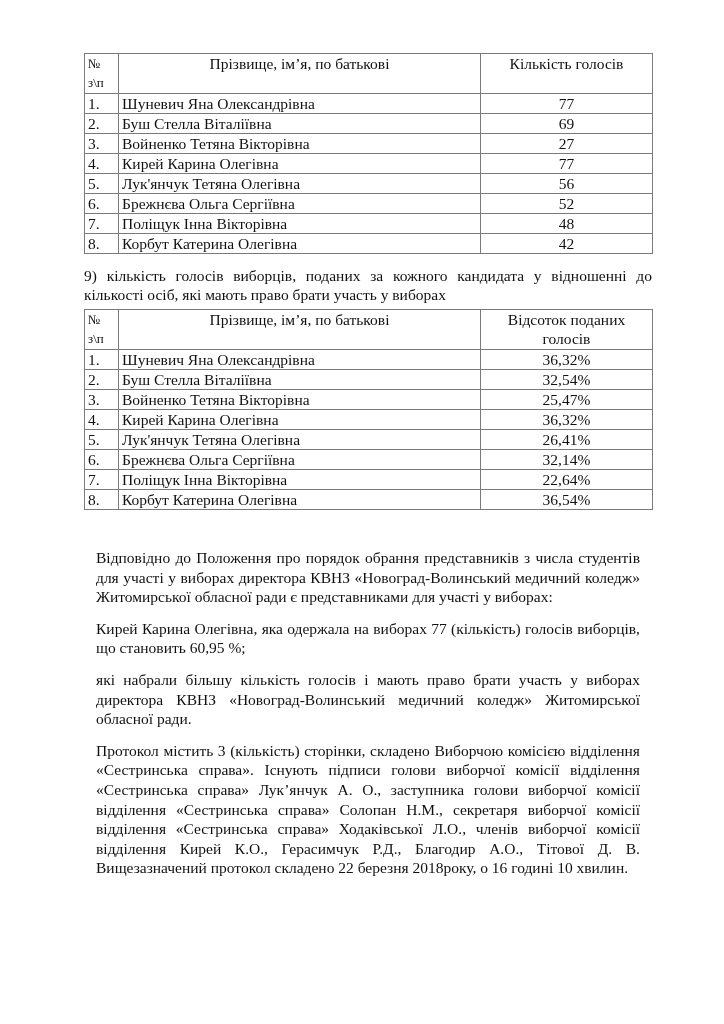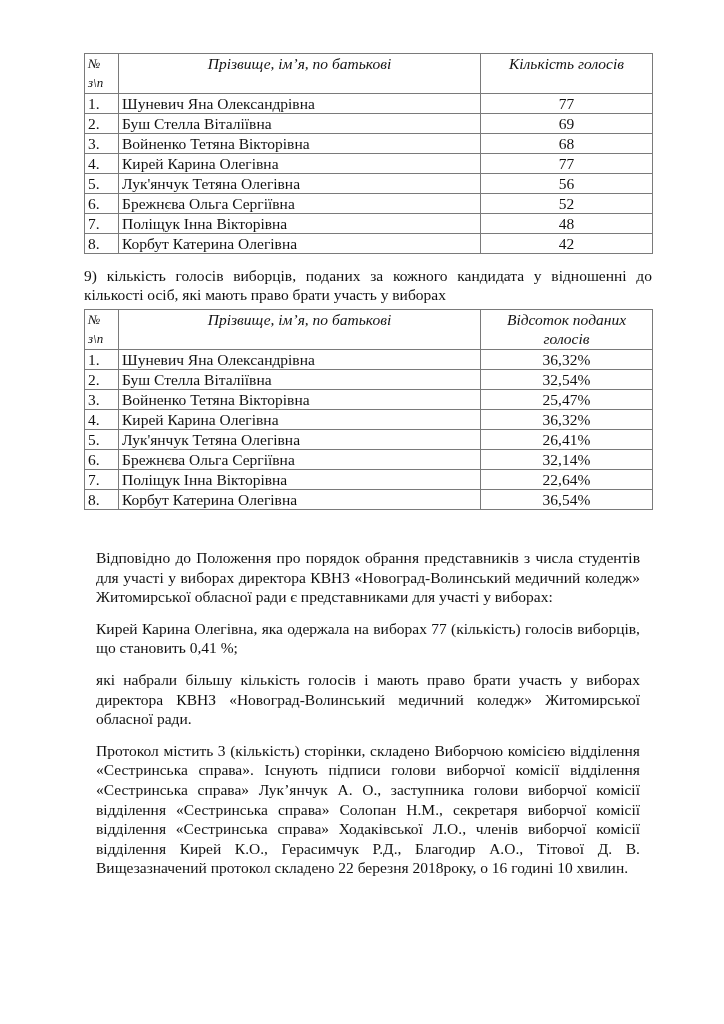--- a/index.html
+++ b/index.html
@@ -1,21 +1,21 @@
 <!DOCTYPE html>
 <html><head>
 <meta charset="utf-8">
 <style>
   html, body { margin: 0; padding: 0; background: #ffffff; }
   body { width: 724px; height: 1024px; position: relative; overflow: hidden;
          font-family: "Liberation Serif", "DejaVu Serif", serif; color: #111; }
   .page { position: absolute; left: 84px; top: 0; width: 568px; }
   table { border-collapse: collapse; width: 568px; font-size: 15.5px; table-layout: fixed; }
   td, th { border: 1px solid #7a7a7a; padding: 0 3px; font-weight: normal; vertical-align: top; line-height: 19px; }
-  th { text-align: center; font-style: italic; }
+  th { text-align: center; }
   col.c1 { width: 34px; }
   col.c2 { width: 362px; }
   col.c3 { width: 172px; }
   th.num { text-align: left; font-size: 13px; line-height: 19px; }
   td.num { text-align: left; }
   td.name { text-align: left; }
   td.val { text-align: center; }
   tr.hdr { height: 40px; }
   tr.row { height: 20px; }
   #t1 { position: absolute; top: 53px; left: 0; }
@@ -49,21 +49,21 @@
           <td class="val">77</td>
         </tr>
         <tr class="row">
           <td class="num">2.</td>
           <td class="name">Буш Стелла Віталіївна</td>
           <td class="val">69</td>
         </tr>
         <tr class="row">
           <td class="num">3.</td>
           <td class="name">Войненко Тетяна Вікторівна</td>
-          <td class="val">68</td>
+          <td class="val">27</td>
         </tr>
         <tr class="row">
           <td class="num">4.</td>
           <td class="name">Кирей Карина Олегівна</td>
           <td class="val">77</td>
         </tr>
         <tr class="row">
           <td class="num">5.</td>
           <td class="name">Лук'янчук Тетяна Олегівна</td>
           <td class="val">56</td>
@@ -140,18 +140,18 @@
         <tr class="row">
           <td class="num">8.</td>
           <td class="name">Корбут Катерина Олегівна</td>
           <td class="val">36,54%</td>
         </tr>
       </tbody>
   </table>
 
   <div class="body-text">
     <p>Відповідно до Положення про порядок обрання представників з числа студентів для участі у виборах директора КВНЗ «Новоград-Волинський медичний коледж» Житомирської обласної ради є представниками для участі у виборах:</p>
-    <p>Кирей Карина Олегівна, яка одержала на виборах 77 (кількість) голосів виборців, що становить 0,41 %;</p>
+    <p>Кирей Карина Олегівна, яка одержала на виборах 77 (кількість) голосів виборців, що становить 60,95 %;</p>
     <p>які набрали більшу кількість голосів і мають право брати участь у виборах директора КВНЗ «Новоград-Волинський медичний коледж» Житомирської обласної ради.</p>
     <p>Протокол містить 3 (кількість) сторінки, складено Виборчою комісією відділення «Сестринська справа». Існують підписи голови виборчої комісії  відділення «Сестринська справа» Лук’янчук А. О., заступника голови виборчої комісії  відділення «Сестринська справа»   Солопан Н.М., секретаря виборчої комісії  відділення «Сестринська справа» Ходаківської Л.О., членів виборчої комісії  відділення Кирей К.О., Герасимчук Р.Д., Благодир А.О., Тітової Д. В. Вищезазначений протокол складено 22  березня 2018року, о 16 годині 10 хвилин.</p>
   </div>
 
 </div>
 
 </body></html>

